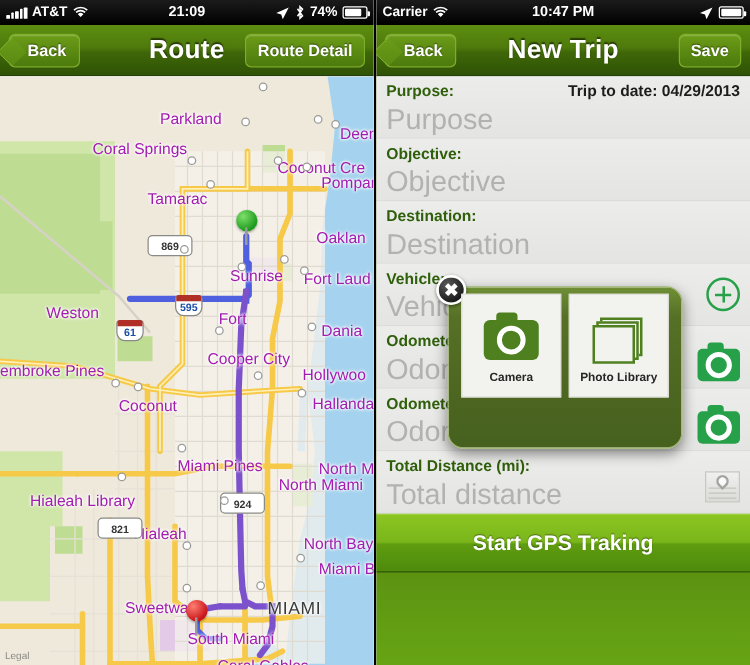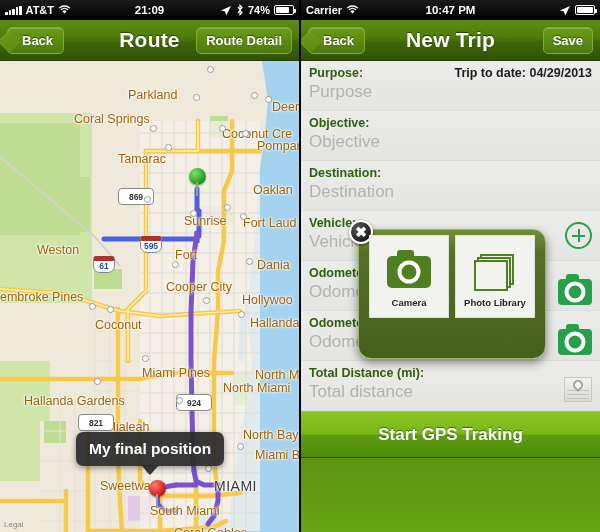--- a/index.html
+++ b/index.html
@@ -62,21 +62,21 @@
     background:linear-gradient(#6c9c18,#4c7a0d);
     border:1px solid #7fae2b; border-radius:5px;
     color:#fff; font-size:13px; font-weight:bold;
     text-shadow:0 -1px 1px rgba(0,0,0,.5);
     box-shadow:inset 0 1px 0 rgba(255,255,255,.22);
   }
 
   
   .map { position:relative; width:299px; height:471px; background:#efe9dc; overflow:hidden; }
   .map svg { position:absolute; left:0; top:0; }
-  .maplabel { position:absolute; font-size:12.5px; color:#a16207; text-shadow:0 0 3px #fff,0 0 3px #fff,0 0 2px #fff; white-space:nowrap;}
+  .maplabel { position:absolute; font-size:12.5px; color:#a21caf; text-shadow:0 0 3px #fff,0 0 3px #fff,0 0 2px #fff; white-space:nowrap;}
   .maplabel.big { font-size:14px; color:#3a3a38; letter-spacing:.5px; }
   .shieldI{ position:absolute; width:22px;height:17px; background:#fff; border:1.3px solid #8a8a86; border-radius:3px 3px 7px 7px; display:flex;align-items:center;justify-content:center;}
   .shieldI b{font-size:8.5px;color:#1b4ea8;font-weight:bold;}
   .shieldI em{position:absolute;top:-1px;left:0;right:0;height:5px;background:#b03028;border-radius:2px 2px 0 0;}
   .shieldS{ position:absolute; width:36px;height:17px;background:#fff;border:1.3px solid #8a8a86;border-radius:4px; display:flex;align-items:center;justify-content:center;}
   .shieldS b{font-size:8.5px;color:#333;font-weight:bold;}
   .circ{position:absolute;width:7px;height:7px;border:1.4px solid #9a9a96;border-radius:50%;background:#fff;}
   .pin { position:absolute; width:17px; height:17px; border-radius:50%; }
   .pin::after{content:"";position:absolute;left:7px;top:14px;width:1.7px;height:14px;background:#9a9a9a;}
   .pin.green{ background:radial-gradient(circle at 33% 30%, #7ee06a, #1e9a1e 70%); box-shadow:0 1px 2px rgba(0,0,0,.35);}
@@ -88,21 +88,21 @@
   }
   .callout::after{content:"";position:absolute;left:50%;margin-left:-9px;bottom:-9px;border-left:9px solid transparent;border-right:9px solid transparent;border-top:10px solid rgba(42,42,42,.93);}
   .legal{position:absolute;left:4px;bottom:3px;font-size:8px;color:#8a8a86;}
 
   
   .form { position:relative; width:299px; height:471px; background:linear-gradient(#5b8f12,#4a7a0e 60%,#67a414); overflow:hidden;}
   .formlist { position:absolute; left:0; top:0; width:299px; background:#e9e9e7; }
   .row { position:relative; height:50px; border-bottom:1px solid #dcdcda; background:linear-gradient(#ececeb,#e4e4e2);}
   .rlabel { position:absolute; left:8px; top:5px; font-size:12.5px; font-weight:bold; color:#2f5f0a;}
   .rdate { position:absolute; right:8px; top:5px; font-size:12.5px; font-weight:bold; color:#1d1d1d;}
-  .rph { position:absolute; left:8px; top:21px; font-size:17px; color:#b2b2b0;}
+  .rph { position:absolute; left:8px; top:21px; font-size:23px; color:#b2b2b0;}
   .rowicon{ position:absolute; right:8px; top:8px; }
 
   .gpsbtn{
     position:absolute; left:0; right:0; height:47px;
     background:linear-gradient(#8cc522 0%,#7ab61a 48%,#5f9c10 52%,#4e8b0c 100%);
     border-top:1px solid #9ad43a; border-bottom:1px solid #2f5206;
     display:flex;align-items:center;justify-content:center;
     color:#fff;font-size:17px;font-weight:bold;text-shadow:0 -1px 1px rgba(0,0,0,.45);
   }
 
@@ -282,21 +282,21 @@
           <div class="maplabel " style="left: 175px; top: 187px;">Fort</div>
           <div class="maplabel " style="left: 257px; top: 197px;">Dania</div>
           <div class="maplabel " style="left: 166px; top: 219px;">Cooper City</div>
           <div class="maplabel " style="left: 0px; top: 229px;">embroke Pines</div>
           <div class="maplabel " style="left: 242px; top: 232px;">Hollywoo</div>
           <div class="maplabel " style="left: 250px; top: 255px;">Hallanda</div>
           <div class="maplabel " style="left: 95px; top: 257px;">Coconut</div>
           <div class="maplabel " style="left: 142px; top: 305px;">Miami Pines</div>
           <div class="maplabel " style="left: 255px; top: 307px;">North M</div>
           <div class="maplabel " style="left: 223px; top: 320px;">North Miami</div>
-          <div class="maplabel " style="left: 24px; top: 333px;">Hallanda Gardens</div>
+          <div class="maplabel " style="left: 24px; top: 333px;">Hialeah Library</div>
           <div class="maplabel " style="left: 107px; top: 359px;">Hialeah</div>
           <div class="maplabel " style="left: 243px; top: 367px;">North Bay</div>
           <div class="maplabel " style="left: 255px; top: 387px;">Miami B</div>
           <div class="maplabel " style="left: 100px; top: 418px;">Sweetwater</div>
           <div class="maplabel big" style="left: 214px; top: 417px;">MIAMI</div>
           <div class="maplabel " style="left: 150px; top: 443px;">South Miami</div>
           <div class="maplabel " style="left: 174px; top: 465px;">Coral Gables</div>
         </div>
       <div id="mapshields">
           <div class="shieldS" style="left: 118px; top: 127px;">
@@ -341,21 +341,20 @@
           <div class="circ" style="left: 205px; top: 404px;"></div>
           <div class="circ" style="left: 176px; top: 336px;"></div>
           <div class="circ" style="left: 246px; top: 197px;"></div>
           <div class="circ" style="left: 203px; top: 236px;"></div>
           <div class="circ" style="left: 251px; top: 31px;"></div>
         </div>
 
       <div class="pin green" style="left:189px;top:107px"></div>
       <div class="pin red" style="left:149px;top:419px"></div>
 
-      <div class="callout" style="left:76px;top:371px">My final position</div>
 
       <div class="legal">Legal</div>
     </div>
   </div>
 
   <div class="divider"></div>
 
   <div class="screen">
 
     <div class="statusbar">

